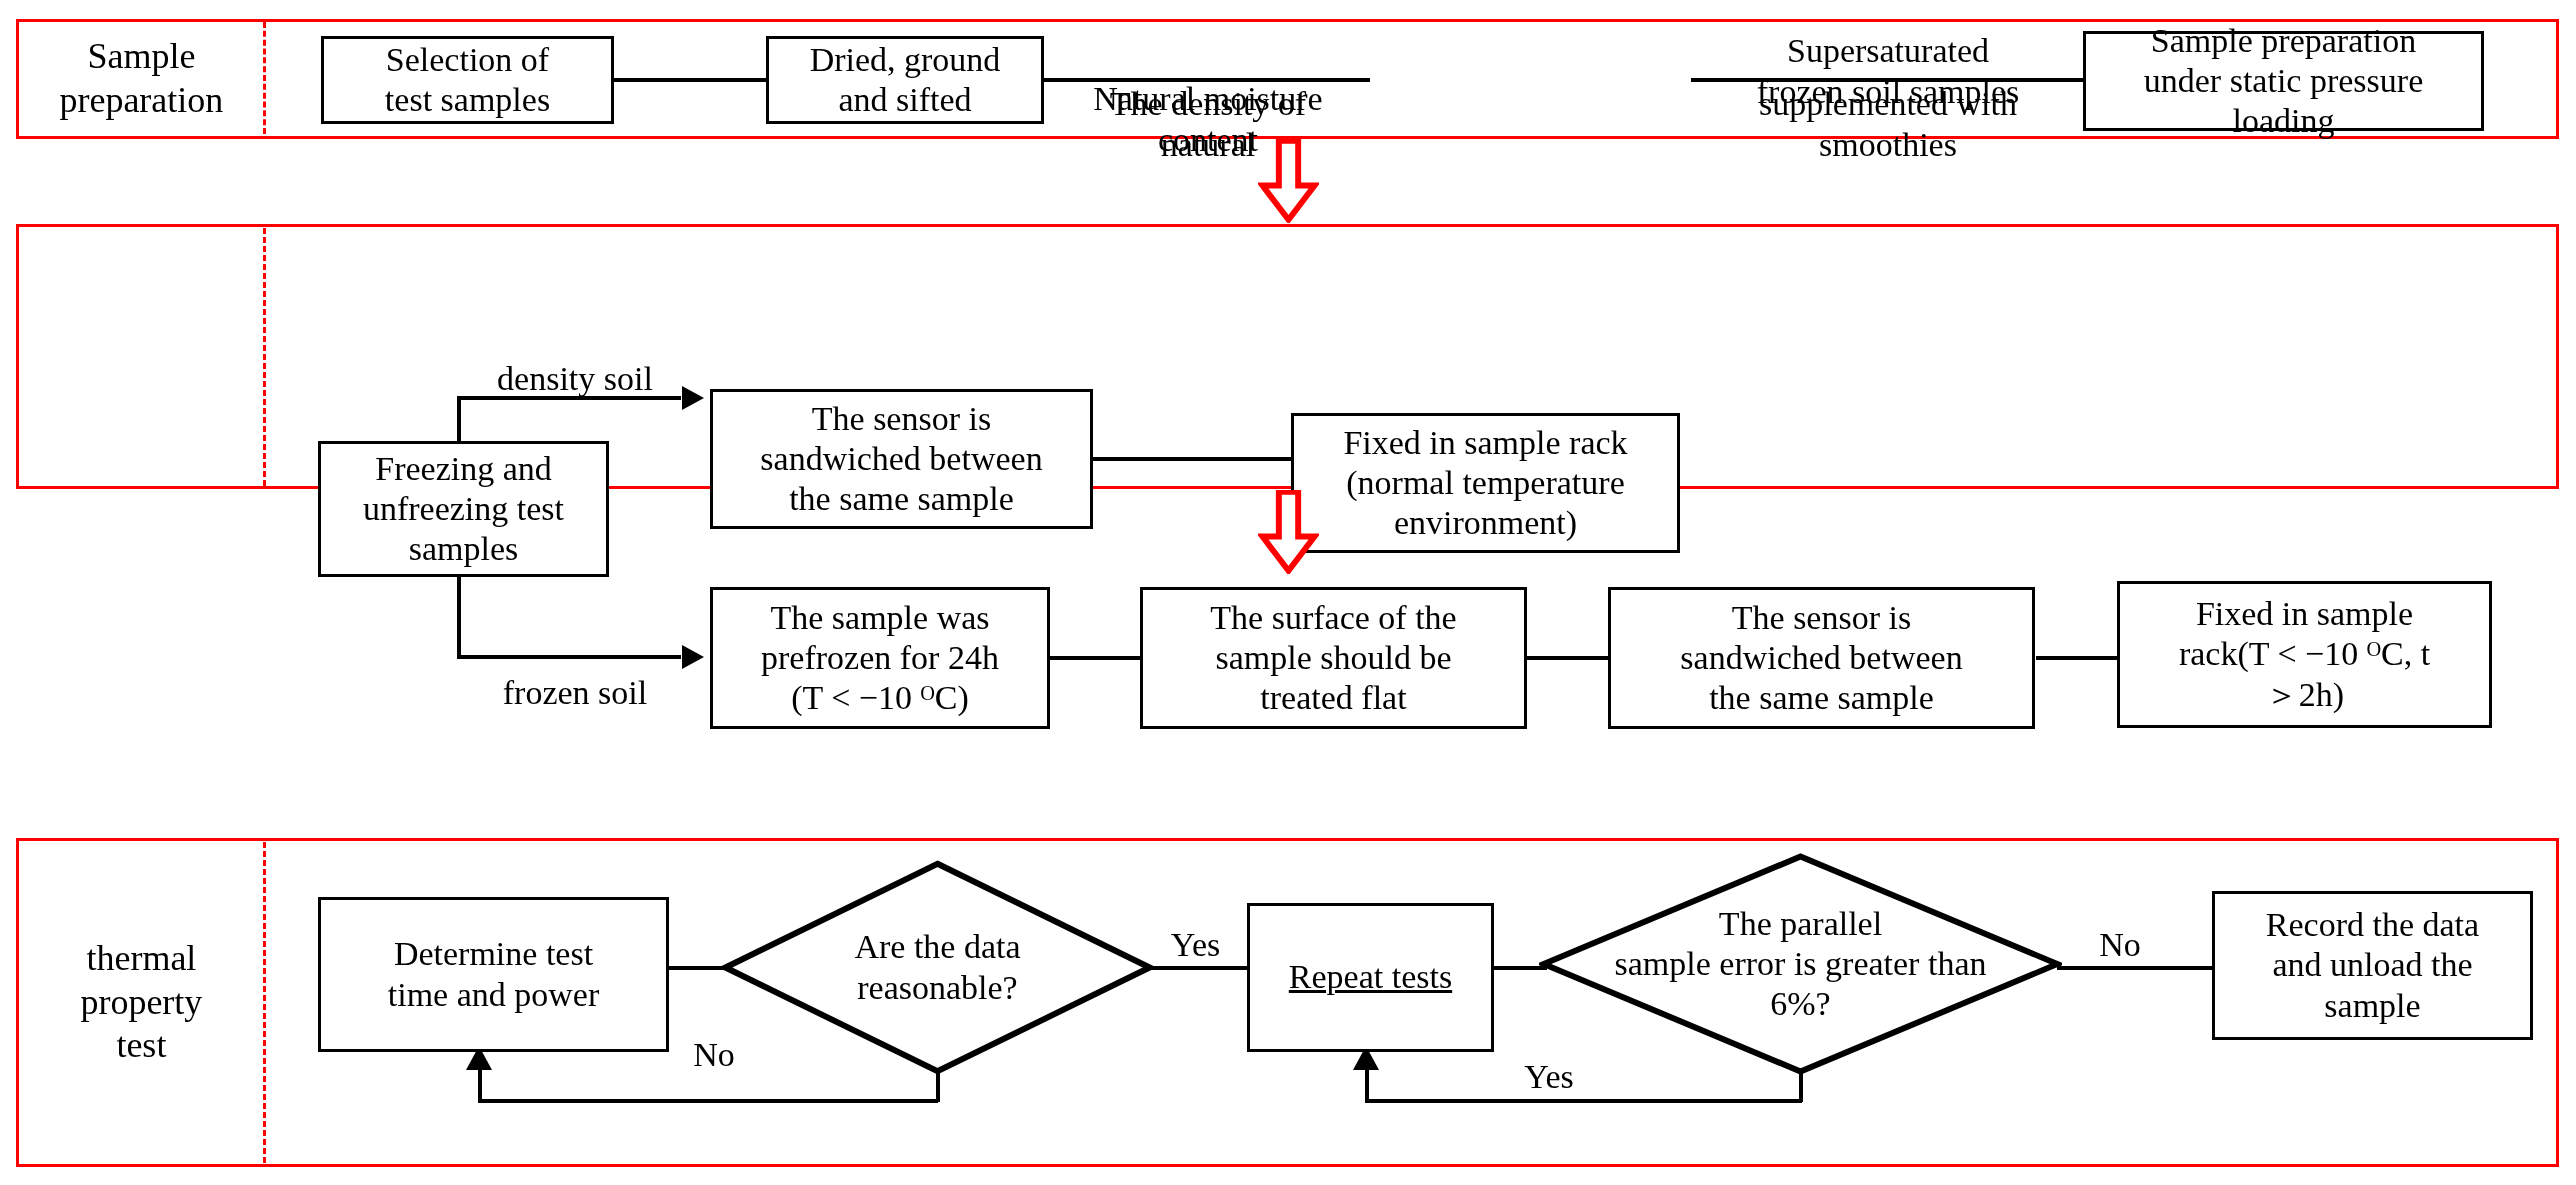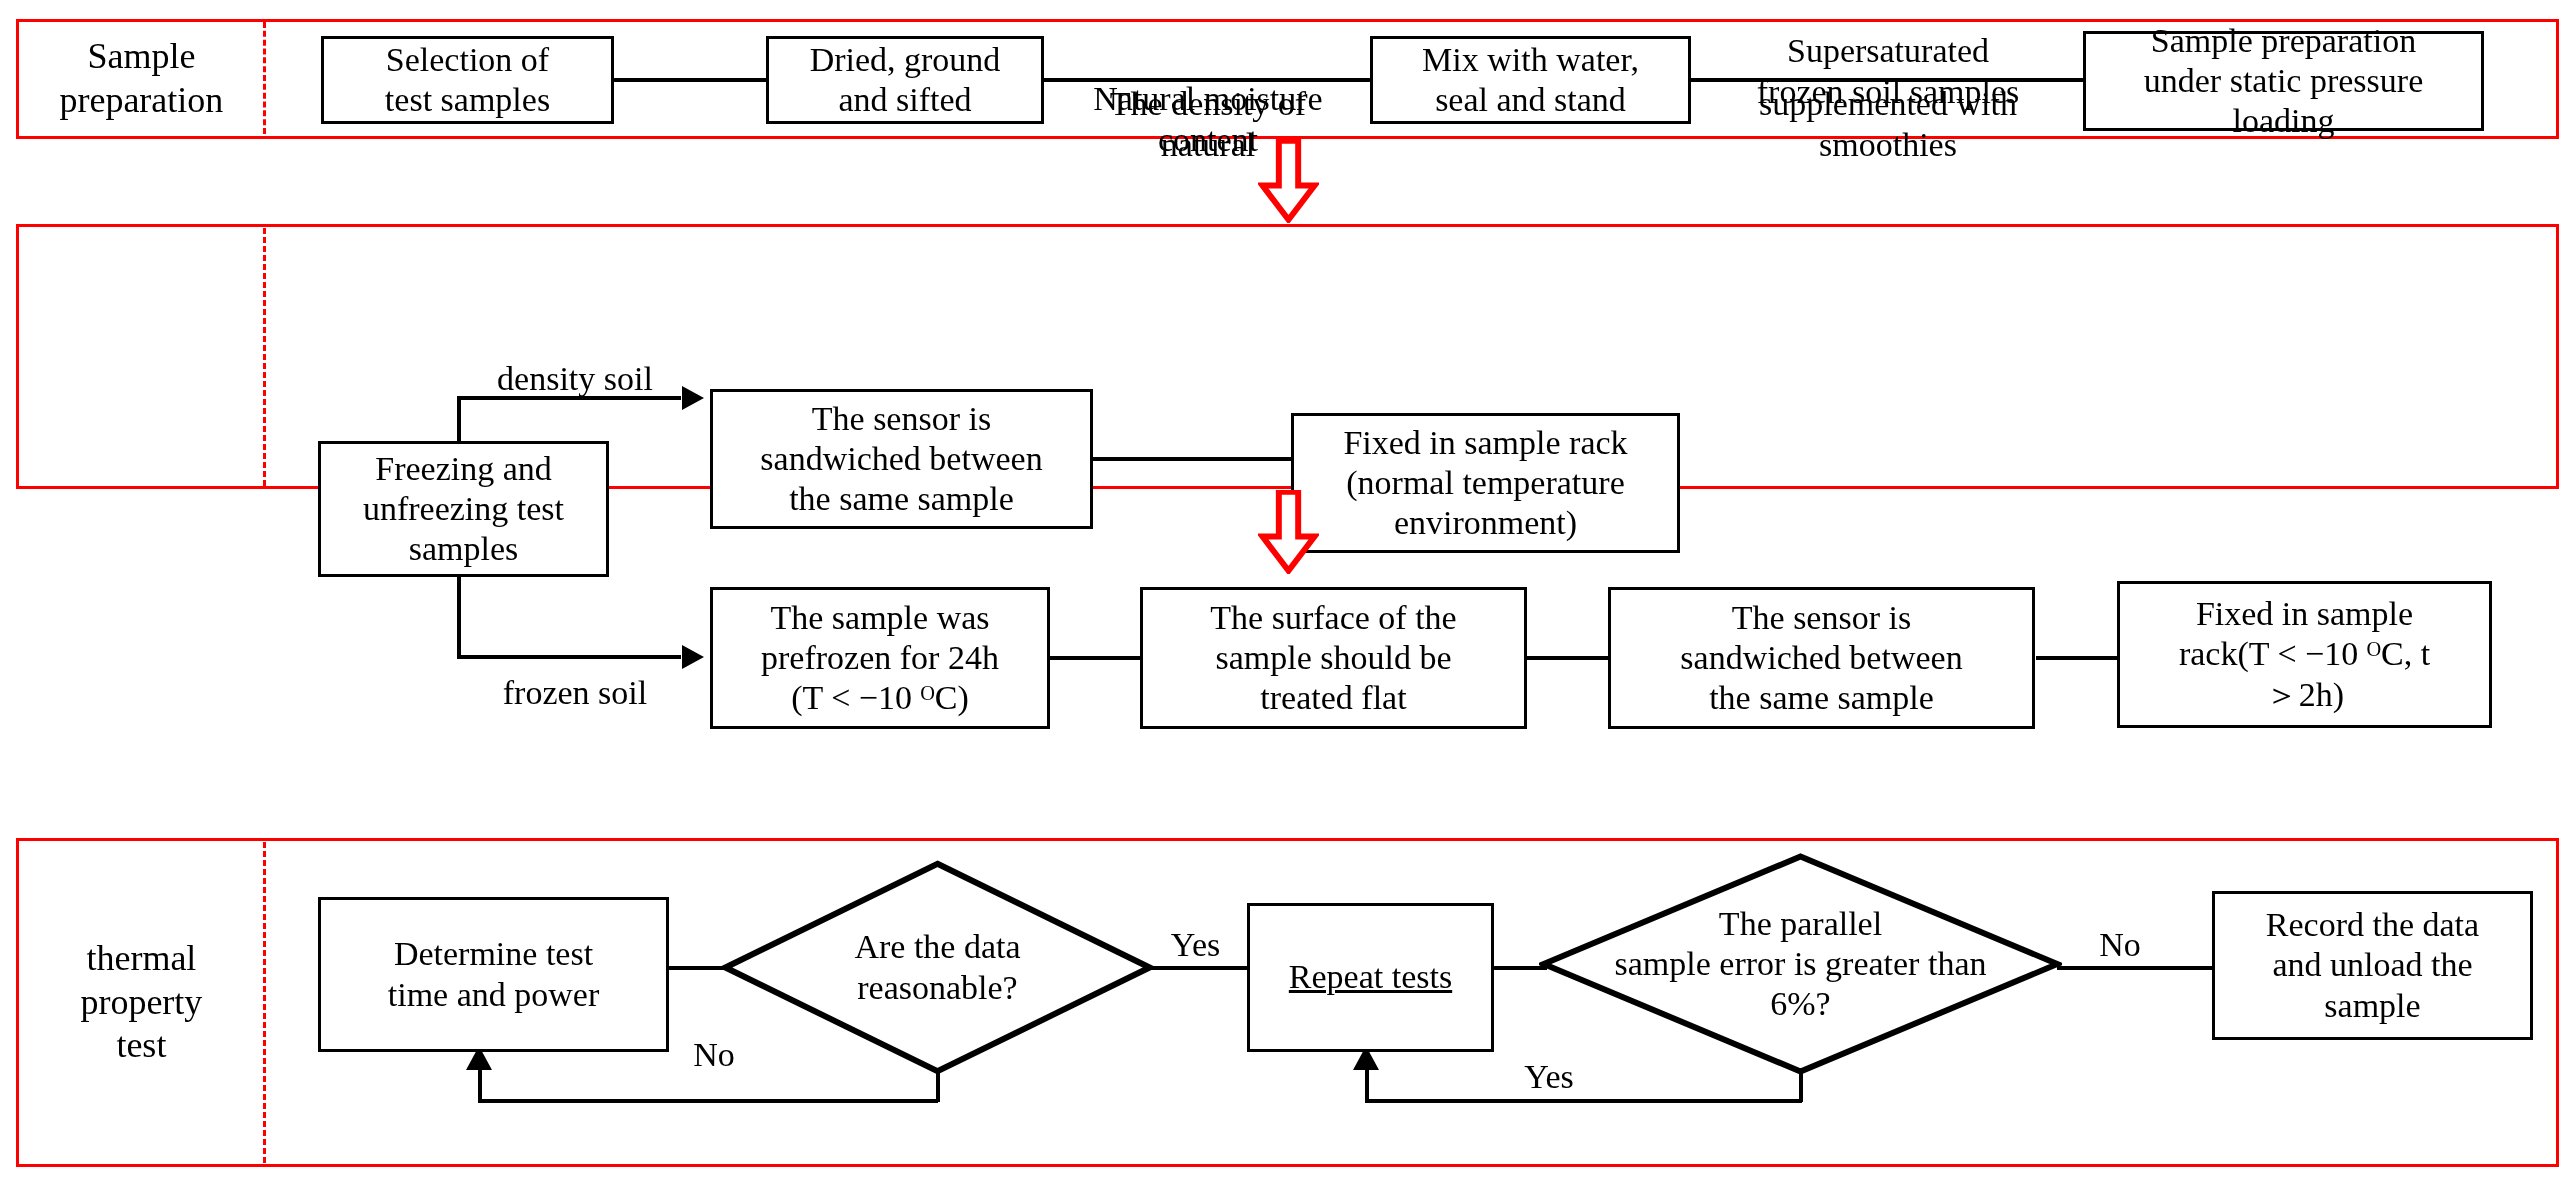--- a/index.html
+++ b/index.html
@@ -100,22 +100,20 @@
   <div class="divider" style="left:263px;top:22.4px;height:112px;"></div>
   <div class="stage-label" style="left:22.4px;top:21px;width:238px;height:115px;">Sample
 preparation</div>
 
   <div class="box" style="left:321px;top:36px;width:293px;height:88px;">Selection of
 test samples</div>
 
   <div class="box" style="left:766px;top:36px;width:278px;height:88px;">Dried, ground
 and sifted</div>
 
-  <div class="box" style="left:1370px;top:36px;width:321px;height:88px;">Mix with water,
-seal and stand</div>
 
   <div class="box" style="left:2083px;top:31px;width:401px;height:100px;">Sample preparation
 under static pressure
 loading</div>
 
   <div class="hline" style="left:614px;top:78px;width:152px;"></div>
   <div class="hline" style="left:1044px;top:78px;width:326px;"></div>
   <div class="hline" style="left:1691px;top:78px;width:392px;"></div>
 
   <div class="ftext" style="left:1055px;top:31px;width:306px;text-align:center;margin-top:48px;">Natural moisture

